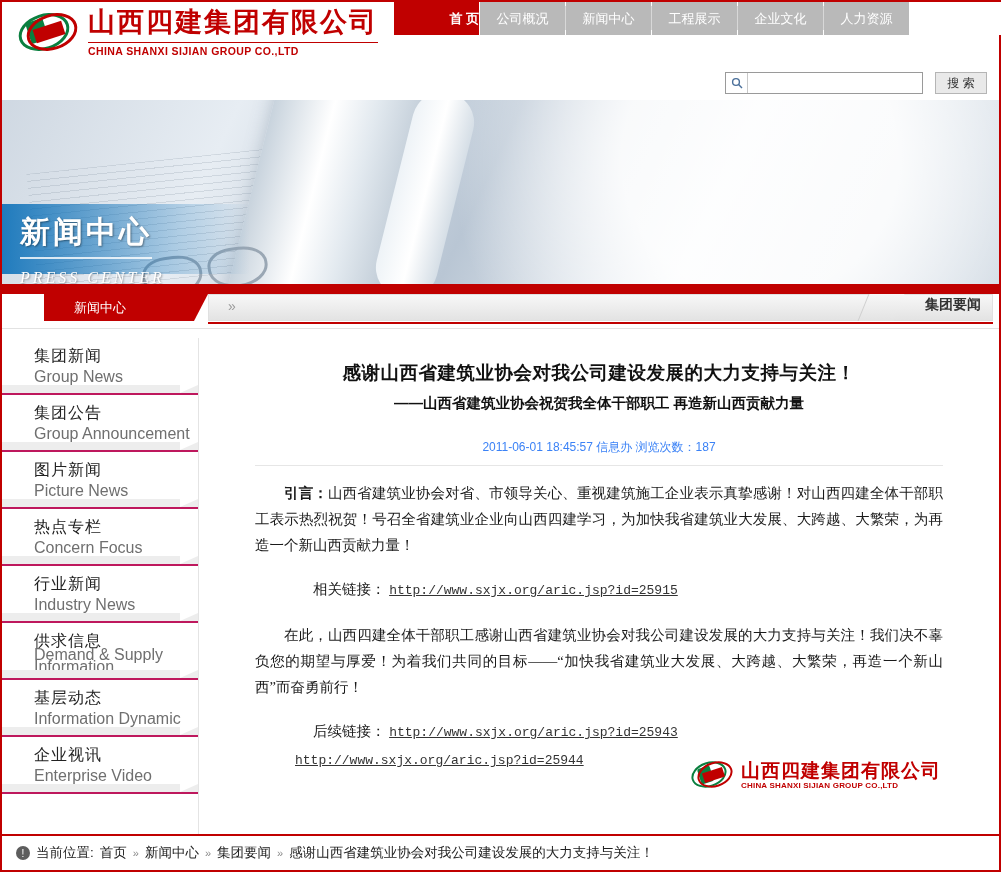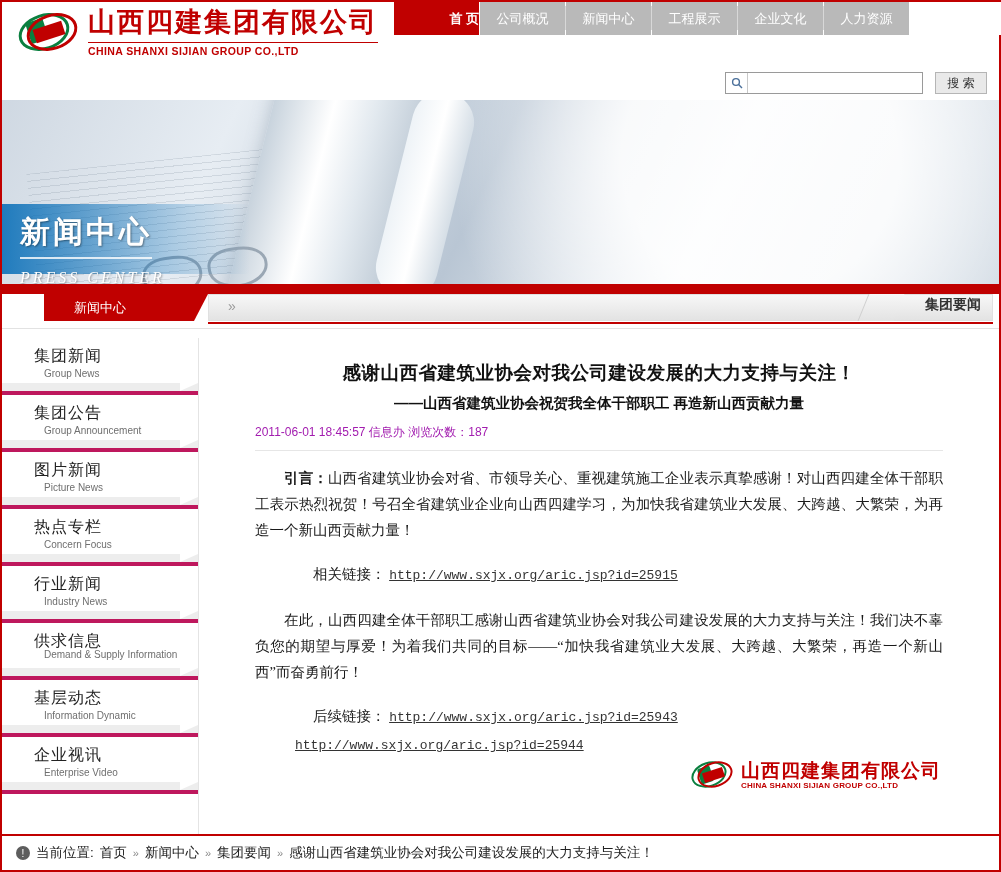--- a/index.html
+++ b/index.html
@@ -168,27 +168,27 @@
     position:absolute; left:206px; right:6px; top:28px; height:2px; background:#c00000;
   }
   .subbar .underline2 {
     position:absolute; left:0; right:0; top:34px; height:1px; background:#e2e2e2;
   }
   
   .body { position:relative; height:498px; }
   .sidebar { position:absolute; left:0; top:0; width:196px; }
   .sb-item {
     position:relative; height:57px; cursor:pointer;
-    border-bottom:4px solid #be185d;
+    border-bottom:2px solid #be185d;
   }
   .sb-item .cn {
     position:absolute; left:32px; top:8px; font-size:16px; color:#222; letter-spacing:1px;
   }
   .sb-item .en {
-    position:absolute; left:42px; top:30px; font-size:10px; color:#6f6f6f;
+    position:absolute; left:32px; top:30px; font-size:16px; color:#6f6f6f;
   }
   .sb-item .en.two { top:26px; line-height:12px; }
   .sb-item .wedge {
     position:absolute; right:0; bottom:0; width:0; height:0;
     border-left:18px solid transparent; border-bottom:8px solid #ededed;
   }
   .sb-item .base {
     position:absolute; left:0; right:18px; bottom:0; height:8px; background:#ededed;
   }
   .content {
@@ -197,21 +197,21 @@
   }
   .article { padding:22px 56px 0 56px; }
   .art-title {
     text-align:center; font-size:18.5px; font-weight:bold; color:#111;
     font-family:"Liberation Sans", sans-serif; letter-spacing:.5px;
   }
   .art-sub {
     text-align:center; font-size:14.5px; font-weight:bold; color:#111; margin-top:9px;
   }
   .art-meta {
-    text-align:left; font-size:12px; color:#a21caf; margin-top:11px; padding-bottom:9px;
+    text-align:center; font-size:12px; color:#3b82f6; margin-top:26px; padding-bottom:9px;
     border-bottom:1px solid #e6e6e6;
   }
   .art-body {
     margin-top:14px; font-family:"Liberation Serif", serif;
     font-size:14.5px; color:#1a1a1a; line-height:26px;
   }
   .art-body p { margin:0 0 18px 0; text-align:justify; }
   .art-body .indent { text-indent:2em; }
   .lead-kw { font-weight:bold; }
   .lbl { display:inline-block; }

